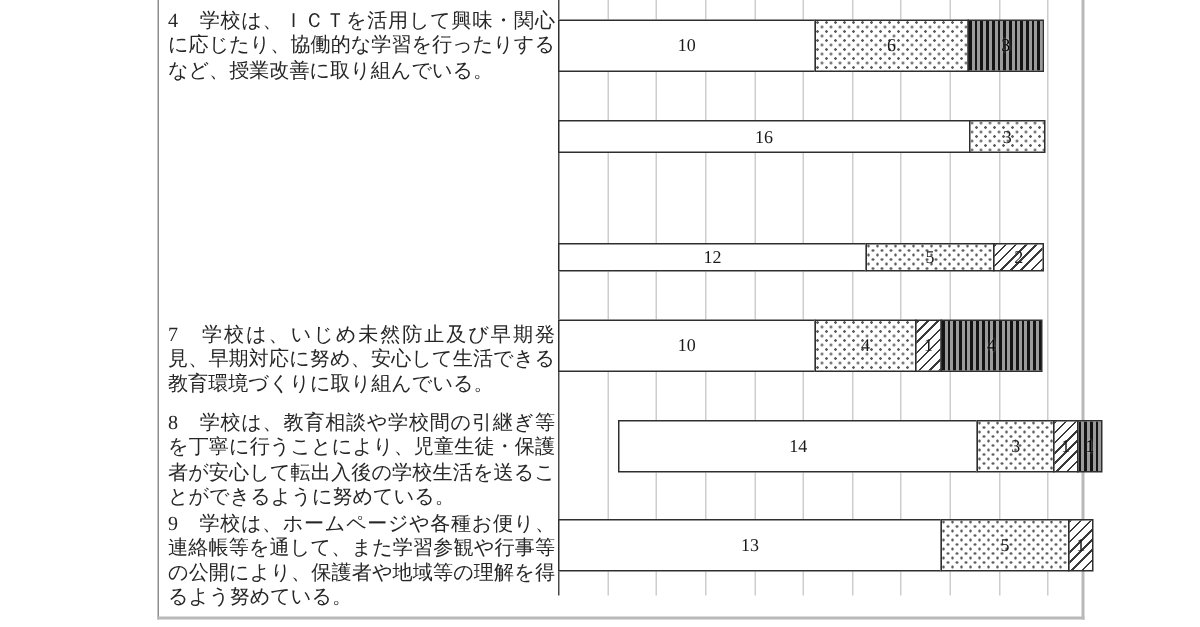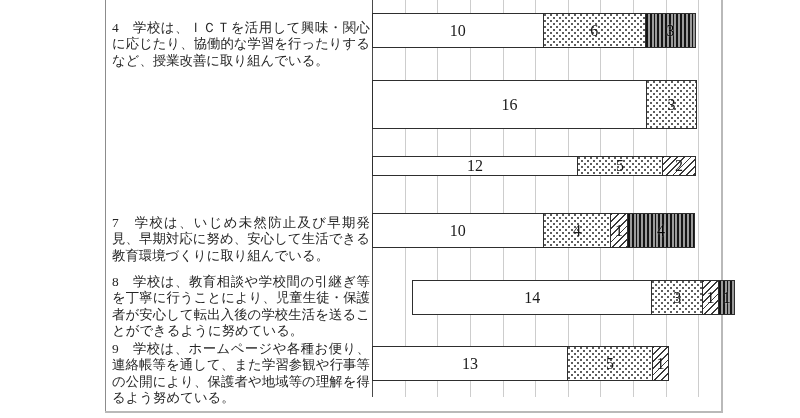--- a/index.html
+++ b/index.html
@@ -12,30 +12,30 @@
   .bottom-border{position:absolute; left:105px; top:411px; width:618px; height:2px; background:#b9b9b9;}
   .chart-right-border{position:absolute; left:721px; top:0; width:2px; height:413px; background:#b9b9b9;}
   
   .questions{position:absolute; left:112px; top:0; width:258px; height:413px;}
   .q{
     position:absolute; left:0; width:258px;
     font-size:13.4px; line-height:16.3px; color:#262626;
     text-align:justify; text-justify:inter-ideograph;
     word-break:normal; overflow-wrap:break-word;
   }
-  .q0{top:20px;} .q1{top:75px;} .q2{top:140px;} .q3{top:215px;} .q4{top:274px;} .q5{top:341px;}
+  .q0{top:6px;} .q1{top:75px;} .q2{top:140px;} .q3{top:215px;} .q4{top:274px;} .q5{top:341px;}
   
   .chart{position:absolute; left:372px; top:0; width:351px; height:413px;}
   .gridline{position:absolute; top:0; width:1px; height:397px; background:#cdcdcd;}
   .axis-line{position:absolute; left:0; top:0; width:1px; height:397px; background:#4a4a4a;}
   .bar-row{position:absolute; left:0; height:35px; display:flex; align-items:stretch;}
   .seg{
     box-sizing:border-box; border:1px solid #2e2e2e; flex:none;
     display:flex; align-items:center; justify-content:center;
-    font-size:16px; color:#1a1a1a; overflow:hidden;
+    font-size:12px; color:#1a1a1a; overflow:hidden;
   }
   .seg + .seg{margin-left:-1px;}
   .seg-plain{background:#ffffff;}
   .seg-dots{
     background-color:#ffffff;
     background-image:
       radial-gradient(circle,#5e5e5e 0.8px,transparent 1px),
       radial-gradient(circle,#5e5e5e 0.8px,transparent 1px);
     background-size:6px 6px;
     background-position:1px 1px,4px 4px;
@@ -76,29 +76,29 @@
         <div class="seg seg-plain" style="width: 171.74px;">
           <span class="seg-label">10</span>
         </div>
         <div class="seg seg-dots" style="width: 103.04px;">
           <span class="seg-label">6</span>
         </div>
         <div class="seg seg-vstripes" style="width: 51.52px;">
           <span class="seg-label">3</span>
         </div>
       </div>
-      <div class="bar-row" style="top: 80px; height: 49px;">
+      <div class="bar-row" style="top: 80px; height: 22px;">
         <div class="seg seg-plain" style="width: 274.78px;">
           <span class="seg-label">16</span>
         </div>
         <div class="seg seg-dots" style="width: 51.52px;">
           <span class="seg-label">3</span>
         </div>
       </div>
-      <div class="bar-row" style="top: 148px; height: 35px; align-items: center;">
+      <div class="bar-row" style="top: 162px; height: 19px;">
         <div class="seg seg-plain" style="width: 206.08px;">
           <span class="seg-label">12</span>
         </div>
         <div class="seg seg-dots" style="width: 85.87px;">
           <span class="seg-label">5</span>
         </div>
         <div class="seg seg-hatch" style="width: 34.35px;">
           <span class="seg-label">2</span>
         </div>
       </div>
@@ -124,21 +124,21 @@
           <span class="seg-label">3</span>
         </div>
         <div class="seg seg-hatch" style="width: 17.17px;">
           <span class="seg-label">1</span>
         </div>
         <div class="seg seg-vstripes" style="width: 17.17px;">
           <span class="seg-label">1</span>
         </div>
       </div>
       <div class="bar-row" style="top: 346px; height: 35px;">
-        <div class="seg seg-plain" style="width: 196px;">
+        <div class="seg seg-plain" style="width: 256px;">
           <span class="seg-label">13</span>
         </div>
         <div class="seg seg-dots" style="width: 85.87px;">
           <span class="seg-label">5</span>
         </div>
         <div class="seg seg-hatch" style="width: 17.17px;">
           <span class="seg-label">1</span>
         </div>
       </div>
     </div>

